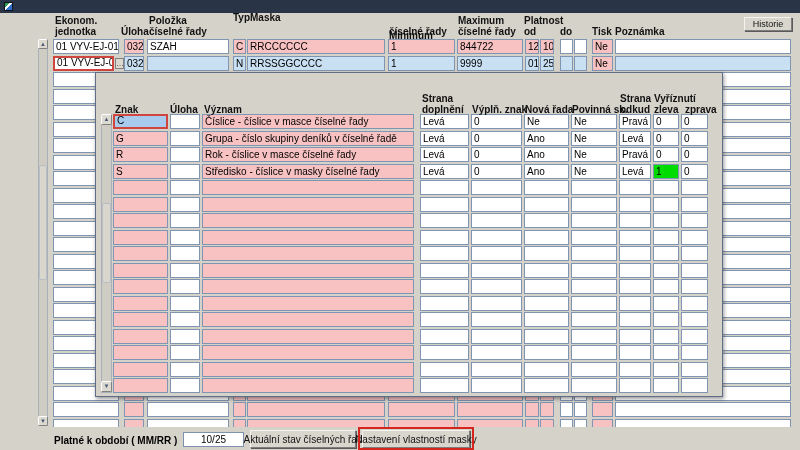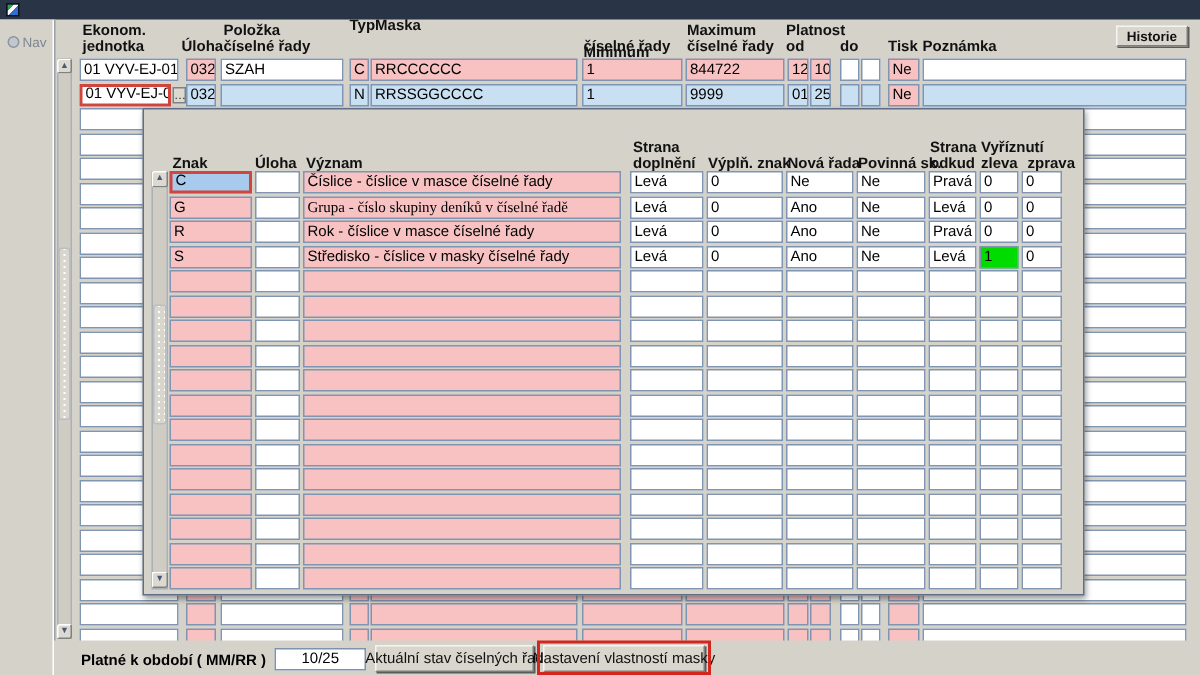--- a/index.html
+++ b/index.html
@@ -20,21 +20,21 @@
         background:#fff;font-size:10px;line-height:13px;padding:0 2px;overflow:hidden;white-space:nowrap;color:#000;z-index:1;}
   .cell.p{background:var(--pink,#F8C2C2);}
   .cell.b{background:var(--blue_row,#C9DFF2);}
   .cell.sel{background:var(--focus_blue,#A8CAEC);}
   .cell.green{background:var(--green,#00DC00);}
   .cell.focus{border:2px solid var(--focus_red,#D0453E);line-height:10px;}
   .btn{position:absolute;box-sizing:border-box;background:#D9D6CE;border:1px solid #F5F4F0;
        border-right-color:#7d7d7d;border-bottom-color:#7d7d7d;box-shadow:1px 1px 0 #5a5a5a;
        font-size:10px;display:flex;align-items:center;justify-content:center;color:#111;
        font-family:inherit;white-space:nowrap;cursor:default;}
-  .btn.small{font-size:9px;font-weight:bold;}
+  .btn.small{font-size:9px;}
   .sb-track{position:absolute;background:#cfccc4;border:1px solid #aab0b8;box-sizing:border-box;}
   .sb-btn{position:absolute;box-sizing:border-box;background:#DCD9D1;border:1px solid #fff;
           border-right-color:#808080;border-bottom-color:#808080;border-radius:2px;
           font-size:6px;line-height:8px;text-align:center;color:#4a5a74;}
   .sb-thumb{position:absolute;background:#D9D6CE;border:1px solid #b9bec6;border-radius:2px;box-sizing:border-box;
             background-image:radial-gradient(#ffffff 20%,transparent 21%);background-size:4px 4px;background-position:1px 2px;}
   #dialog{position:absolute;left:95px;top:72px;width:628px;height:325px;background:var(--window_bg,#D5D2CA);
           border:1px solid #5f6e86;box-shadow:1px 2px 4px rgba(0,0,0,.4);box-sizing:border-box;z-index:10;}
   .dlg-titlebar{position:absolute;left:0;top:0;width:100%;height:14px;background:var(--titlebar,#293547);
                 color:#fff;display:flex;align-items:center;gap:4px;padding:0 3px;box-sizing:border-box;
@@ -53,26 +53,20 @@
 </style>
 </head>
 <body>
 
 <div id="stage">
 
   <div class="titlebar">
     <span class="appicon"></span>
   </div>
 
-  <div class="sidebar">
-    <span class="navlbl">
-      <span class="navicon"></span>
-      <span>Nav</span>
-    </span>
-  </div>
 
   <div class="hd" style="left:55px;top:15px">Ekonom.</div>
   <div class="hd" style="left:55px;top:26px">jednotka</div>
   <div class="hd" style="left:121px;top:26px">Úloha</div>
   <div class="hd" style="left:149px;top:15px">Položka</div>
   <div class="hd" style="left:149px;top:26px">číselné řady</div>
   <div class="hd" style="left:233px;top:12px">TypMaska</div>
   <div class="hd" style="left:389px;top:30px">Minimum</div>
   <div class="hd" style="left:389px;top:26px">číselné řady</div>
   <div class="hd" style="left:458px;top:15px">Maximum</div>
@@ -433,21 +427,21 @@
         <div class="cell p" style="left: 106px; top: 41px; width: 212px;">Číslice - číslice v masce číselné řady</div>
         <div class="cell w" style="left: 324px; top: 41px; width: 49px;">Levá</div>
         <div class="cell w" style="left: 375px; top: 41px; width: 51px;">0</div>
         <div class="cell w" style="left: 428px; top: 41px; width: 45px;">Ne</div>
         <div class="cell w" style="left: 475px; top: 41px; width: 46px;">Ne</div>
         <div class="cell w" style="left: 523px; top: 41px; width: 32px;">Pravá</div>
         <div class="cell w" style="left: 557px; top: 41px; width: 26px;">0</div>
         <div class="cell w" style="left: 585px; top: 41px; width: 27px;">0</div>
         <div class="cell p" style="left: 17px; top: 57.5px; width: 55px;">G</div>
         <div class="cell w" style="left: 74px; top: 57.5px; width: 30px;"></div>
-        <div class="cell p" style="left: 106px; top: 57.5px; width: 212px; font-family: Liberation Serif, serif;">Grupa - číslo skupiny deníků v číselné řadě</div>
+        <div class="cell p" style="left: 106px; top: 57.5px; width: 212px;">Grupa - číslo skupiny deníků v číselné řadě</div>
         <div class="cell w" style="left: 324px; top: 57.5px; width: 49px;">Levá</div>
         <div class="cell w" style="left: 375px; top: 57.5px; width: 51px;">0</div>
         <div class="cell w" style="left: 428px; top: 57.5px; width: 45px;">Ano</div>
         <div class="cell w" style="left: 475px; top: 57.5px; width: 46px;">Ne</div>
         <div class="cell w" style="left: 523px; top: 57.5px; width: 32px;">Levá</div>
         <div class="cell w" style="left: 557px; top: 57.5px; width: 26px;">0</div>
         <div class="cell w" style="left: 585px; top: 57.5px; width: 27px;">0</div>
         <div class="cell p" style="left: 17px; top: 74px; width: 55px;">R</div>
         <div class="cell w" style="left: 74px; top: 74px; width: 30px;"></div>
         <div class="cell p" style="left: 106px; top: 74px; width: 212px;">Rok - číslice v masce číselné řady</div>

